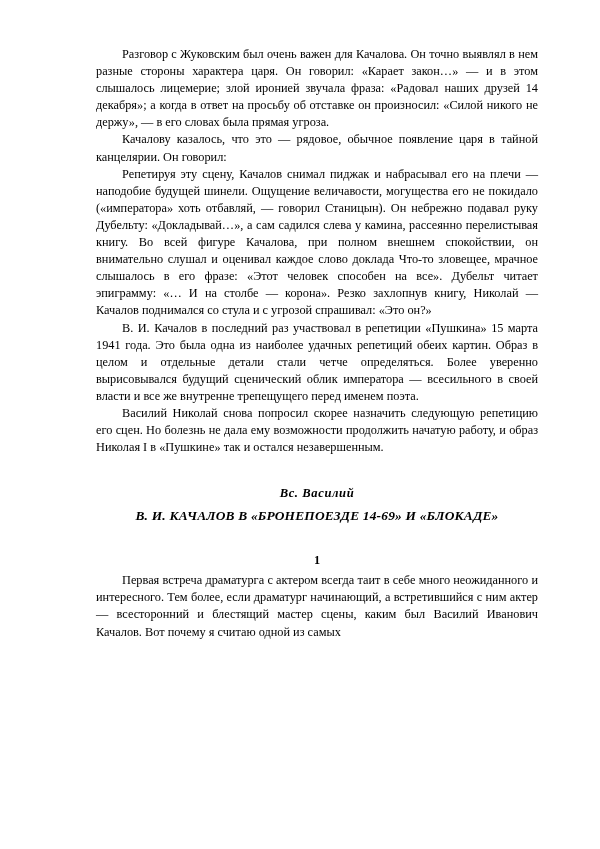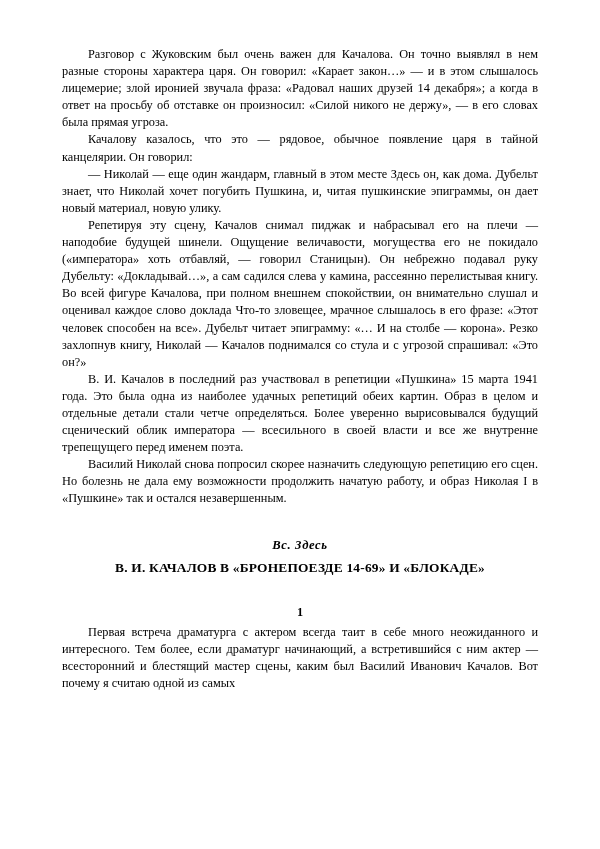--- a/index.html
+++ b/index.html
@@ -11,21 +11,21 @@
     width: 600px;
     height: 849px;
     font-family: "Liberation Serif", serif;
     color: #000000;
   }
   .page {
     position: relative;
     width: 600px;
     height: 849px;
     box-sizing: border-box;
-    padding: 46px 62px 0 62px;
+    padding: 46px 62px 0 96px;
   }
   .body-text p {
     margin: 0;
     font-size: 12.3px;
     line-height: 17.1px;
     text-align: justify;
     text-indent: 26px;
     hyphens: none;
   }
   .section-head {
@@ -35,48 +35,48 @@
   .author {
     font-size: 12.6px;
     font-weight: bold;
     font-style: italic;
     letter-spacing: 0.6px;
   }
   .title {
     margin-top: 7px;
     font-size: 13.4px;
     font-weight: bold;
+    font-style: italic;
     letter-spacing: 0.2px;
   }
   .chapter-num {
     margin-top: 29px;
     text-align: center;
     font-size: 12.3px;
     font-weight: bold;
   }
   .after-head {
     margin-top: 4px;
   }
 </style>
 </head>
 <body>
 
 <div class="page">
 
   <div class="body-text">
     <p>Разговор с Жуковским был очень важен для Качалова. Он точно выявлял в нем разные стороны характера царя. Он говорил: «Карает закон…» — и в этом слышалось лицемерие; злой иронией звучала фраза: «Радовал наших друзей 14 декабря»; а когда в ответ на просьбу об отставке он произносил: «Силой никого не держу», — в его словах была прямая угроза.</p>
     <p>Качалову казалось, что это — рядовое, обычное появление царя в тайной канцелярии. Он говорил:</p>
-    <p>— Николай — еще один жандарм, главный в этом месте Здесь он, как дома. Дубельт знает, что Николай хочет погубить Пушкина, и, читая пушкинские эпиграммы, он дает новый материал, новую улику.</p>
     <p>Репетируя эту сцену, Качалов снимал пиджак и набрасывал его на плечи — наподобие будущей шинели. Ощущение величавости, могущества его не покидало («императора» хоть отбавляй, — говорил Станицын). Он небрежно подавал руку Дубельту: «Докладывай…», а сам садился слева у камина, рассеянно перелистывая книгу. Во всей фигуре Качалова, при полном внешнем спокойствии, он внимательно слушал и оценивал каждое слово доклада Что-то зловещее, мрачное слышалось в его фразе: «Этот человек способен на все». Дубельт читает эпиграмму: «… И на столбе — корона». Резко захлопнув книгу, Николай — Качалов поднимался со стула и с угрозой спрашивал: «Это он?»</p>
     <p>В. И. Качалов в последний раз участвовал в репетиции «Пушкина» 15 марта 1941 года. Это была одна из наиболее удачных репетиций обеих картин. Образ в целом и отдельные детали стали четче определяться. Более уверенно вырисовывался будущий сценический облик императора — всесильного в своей власти и все же внутренне трепещущего перед именем поэта.</p>
     <p>Василий Николай снова попросил скорее назначить следующую репетицию его сцен. Но болезнь не дала ему возможности продолжить начатую работу, и образ Николая I в «Пушкине» так и остался незавершенным.</p>
   </div>
 
   <div class="section-head">
-    <div class="author">Вс. Здесь</div>
+    <div class="author">Вс. Василий</div>
     <div class="title">В. И. КАЧАЛОВ В «БРОНЕПОЕЗДЕ 14-69» И «БЛОКАДЕ»</div>
   </div>
 
   <div class="chapter-num">1</div>
 
   <div class="body-text after-head">
     <p>Первая встреча драматурга с актером всегда таит в себе много неожиданного и интересного. Тем более, если драматург начинающий, а встретившийся с ним актер — всесторонний и блестящий мастер сцены, каким был Василий Иванович Качалов. Вот почему я считаю одной из самых</p>
   </div>
 
 </div>

